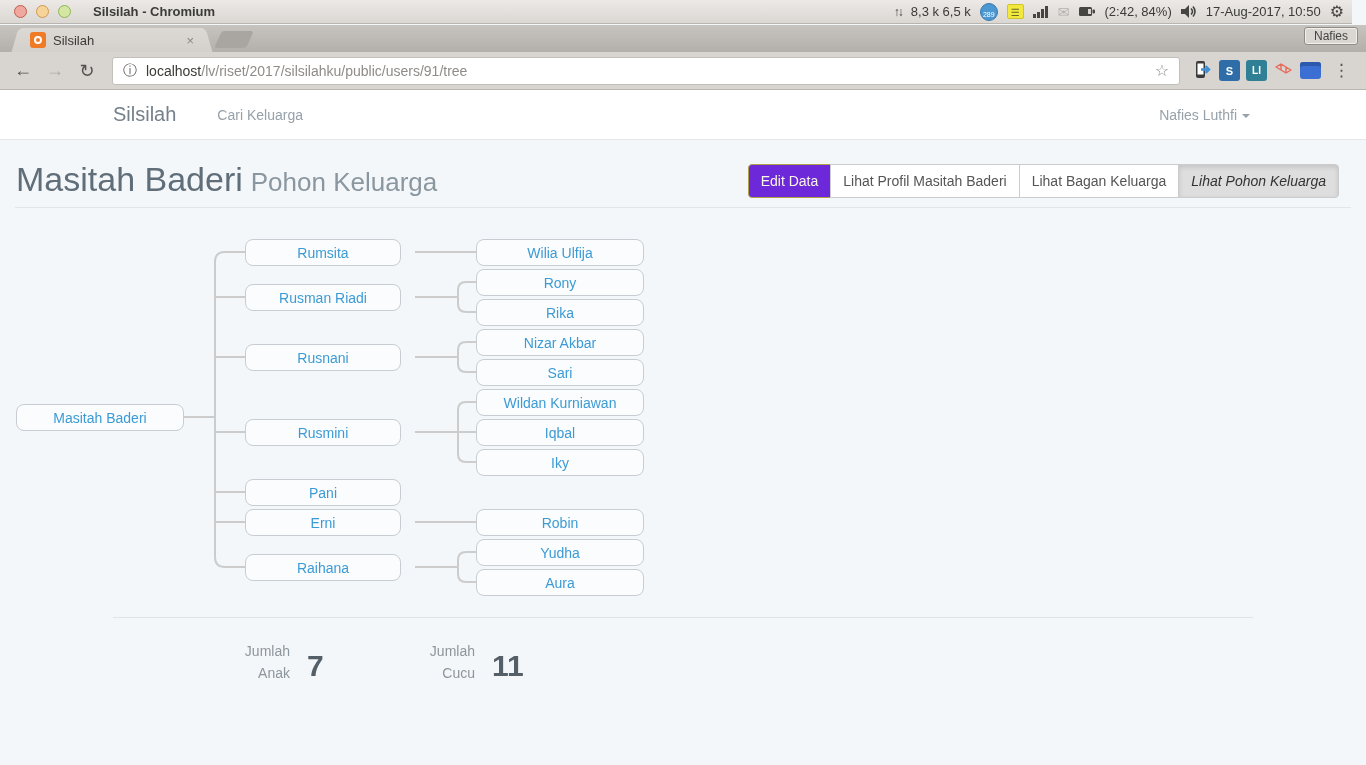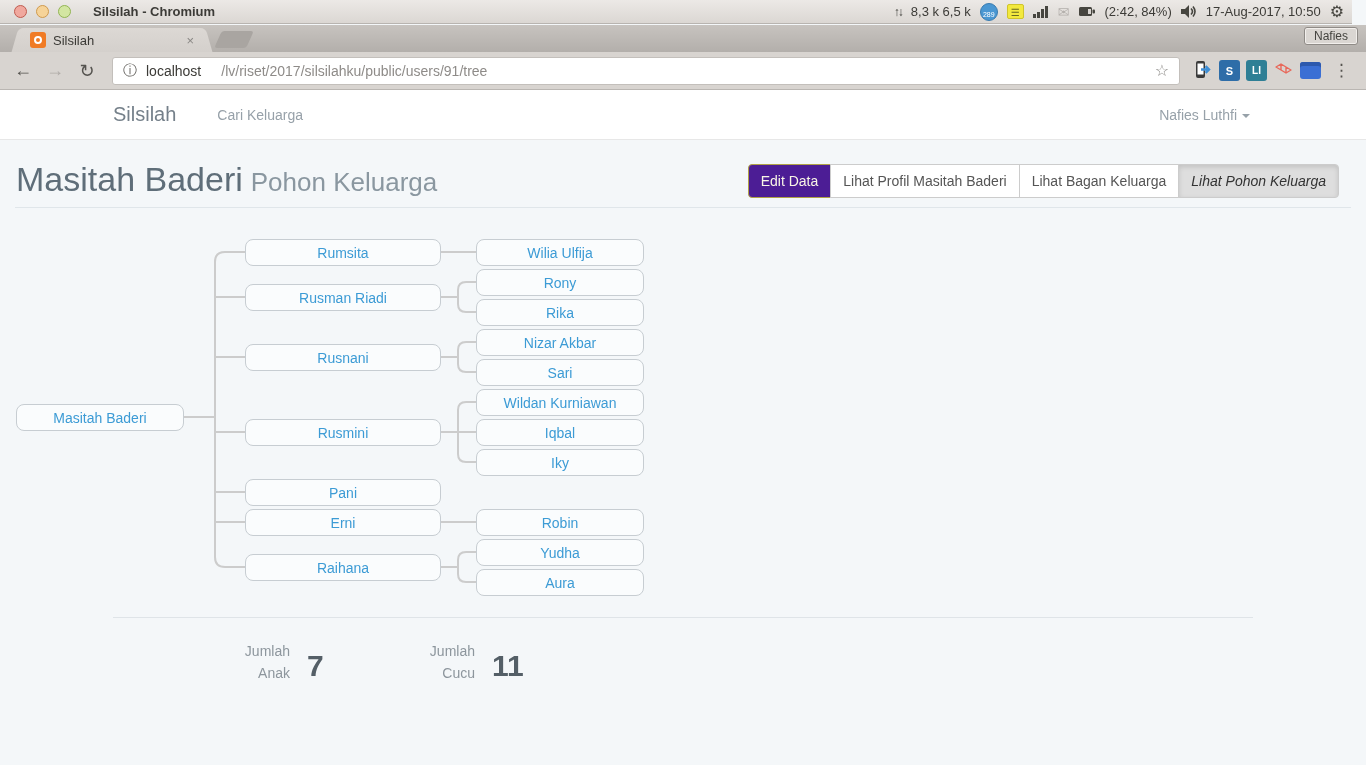--- a/index.html
+++ b/index.html
@@ -49,21 +49,21 @@
   
   .toolbar { position:absolute; left:0; top:52px; width:1366px; height:38px;
     background:#d8d4d0; border-bottom:1px solid #bab6b2; display:flex; align-items:center;
     padding:0 10px; gap:6px; }
   .navic { font-size:18px; color:#55534f; width:26px; text-align:center; }
   .navic.disabled { color:#b0aca8; }
   .omnibox { flex:1; height:28px; background:#fff; border:1px solid #c3bfbb; border-radius:3px;
     display:flex; align-items:center; padding:0 10px; margin:0 6px; font-size:14px; }
   .infoicon { color:#5f5d59; font-size:14px; margin-right:9px; }
   .urlhost { color:#3b3a36; }
-  .urlpath { color:#8e8b88;padding-left:20px; }
+  .urlpath { color:#8e8b88; }
   .star { margin-left:auto; color:#8a8885; font-size:16px; }
   .ext { width:21px; height:21px; border-radius:3px; display:flex; align-items:center;
     justify-content:center; font-weight:bold; font-size:11px; flex:none; }
   .ext.s  { background:#2e6da8; color:#fff; }
   .ext.li { background:#2f7f95; color:#fff; font-size:10px; }
   .ext.box{ background:#3b6fd4; box-shadow:inset 0 4px 0 #2d59ad; height:17px; }
   .menu3 { font-size:17px; color:#55534f; padding:0 6px; }
 
   
   .navbar { position:absolute; left:0; top:90px; width:1366px; height:50px; background:#fff;
@@ -76,31 +76,31 @@
 
   
   .content { position:absolute; left:0; top:140px; width:1366px; height:625px; background:#f4f7f9;padding-left:24px; }
   .pagetitle { position:absolute; left:16px; top:20px; font-size:34px; color:#5f6e79; white-space:nowrap; }
   .pagesub { font-size:26px; color:#8a97a0; margin-left:8px; }
   .hrule { position:absolute; left:15px; right:15px; top:67px; border-top:1px solid #e0e6ea; }
 
   .btngroup { position:absolute; top:24px; right:27px; display:flex; height:34px; }
   .btn { display:flex; align-items:center; padding:0 12px; font-size:14px; color:#555;
     background:#fff; border:1px solid #ccc; margin-left:-1px; white-space:nowrap; }
-  .btn.gold { background:#4c1d95; border-color:#b1a146; color:#f8f5e6; border-radius:4px 0 0 4px; margin-left:0; }
+  .btn.gold { background:#6d28d9; border-color:#b1a146; color:#f8f5e6; border-radius:4px 0 0 4px; margin-left:0; }
   .btn.pressed { background:#dedede; color:#333; border-radius:0 4px 4px 0;
     box-shadow:inset 0 2px 5px rgba(0,0,0,.13);font-style:italic; }
 
   .tree { position:absolute; left:0; top:90px; width:700px; height:380px; }
   .tree svg { position:absolute; left:0; top:0; }
   .tnode { position:absolute; height:27px; border:1.5px solid #c7cdd2; border-radius:8px;
     background:#fafcfd; color:#3c9bd5; font-size:14px; display:flex; align-items:center;
     justify-content:center; }
   .root  { left:16px;  width:168px; }
-  .child { left:245px; width:196px; }
+  .child { left:245px; width:156px; }
   .gchild{ left:476px; width:168px; }
 
   .statsrule { position:absolute; left:113px; right:113px; top:477px; border-top:1px solid #dfe4e8; }
   .stat { position:absolute; top:500px; display:flex; gap:17px; }
   .stat .lbl { width:60px; text-align:right; font-size:14px; color:#8d969d; line-height:22px; }
   .stat .val { font-size:30px; font-weight:bold; color:#545f67; margin-top:9px; }
 </style>
 </head>
 <body>
 

